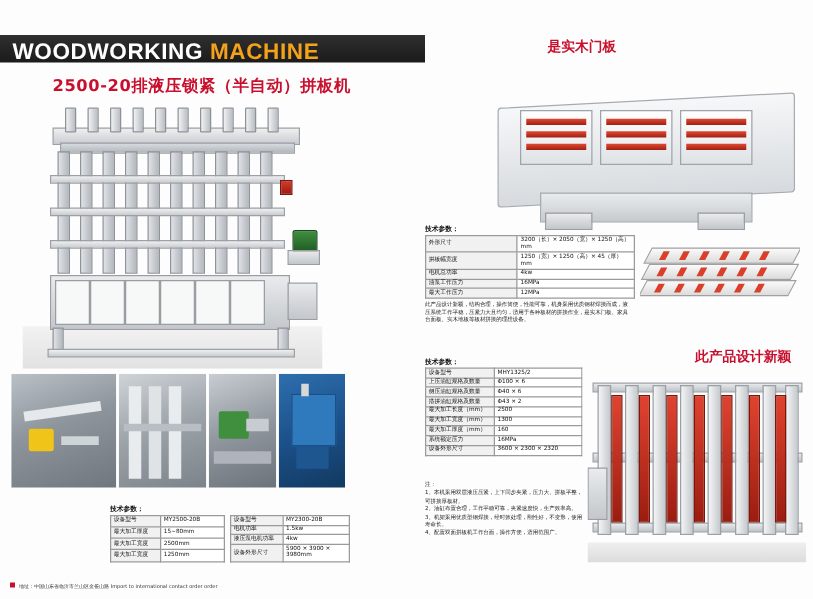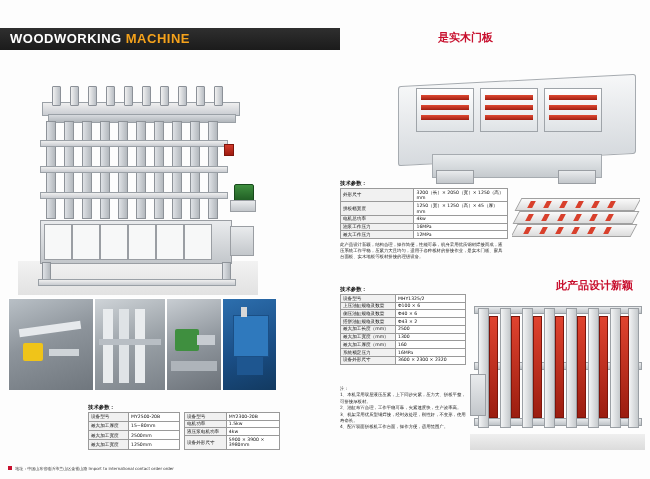--- a/index.html
+++ b/index.html
@@ -11,21 +11,21 @@
   }
   .page{position:relative;width:650px;height:479px;overflow:hidden;background:#fdfdfd;}
 
   
   .header-band{
     position:absolute;left:0;top:28px;width:340px;height:22px;
     background:linear-gradient(180deg,#2f2f2f 0%,#1b1b1b 100%);
   }
   .header-band .hdr-text{
     position:absolute;left:10px;top:3px;
-    font-size:13px;font-weight:bold;letter-spacing:0.5px;color:#ffffff;
+    font-size:18px;font-weight:bold;letter-spacing:0.5px;color:#ffffff;
   }
   .header-band .hdr-text .accent{color:#f5a21b;}
 
   .title-cn{
     position:absolute;left:42px;top:60px;width:300px;
     font-size:13px;font-weight:bold;color:#c8102e;
     font-family:"DejaVu Sans", sans-serif;
     letter-spacing:0.5px;
   }
 
@@ -99,20 +99,21 @@
 
 <div class="page">
 
   <div class="header-band">
     <div class="hdr-text">
       <span>WOODWORKING</span>
       <span class="accent">MACHINE</span>
     </div>
   </div>
 
+  <div class="title-cn">2500-20排液压锁紧（半自动）拼板机</div>
 
   <div class="panel mach1">
     <div class="floor1"></div>
 
     <div class="beam" style="left:24px;top:22px;width:196px;height:12px;"></div>
     <div class="beam" style="left:30px;top:34px;width:186px;height:7px;background:linear-gradient(180deg,#d7dade,#b2b7bc);"></div>
 
     <div>
       <div class="cyl" style="left:34px;top:6px;width:7px;height:18px;"></div>
       <div class="cyl" style="left:52px;top:6px;width:7px;height:18px;"></div>

